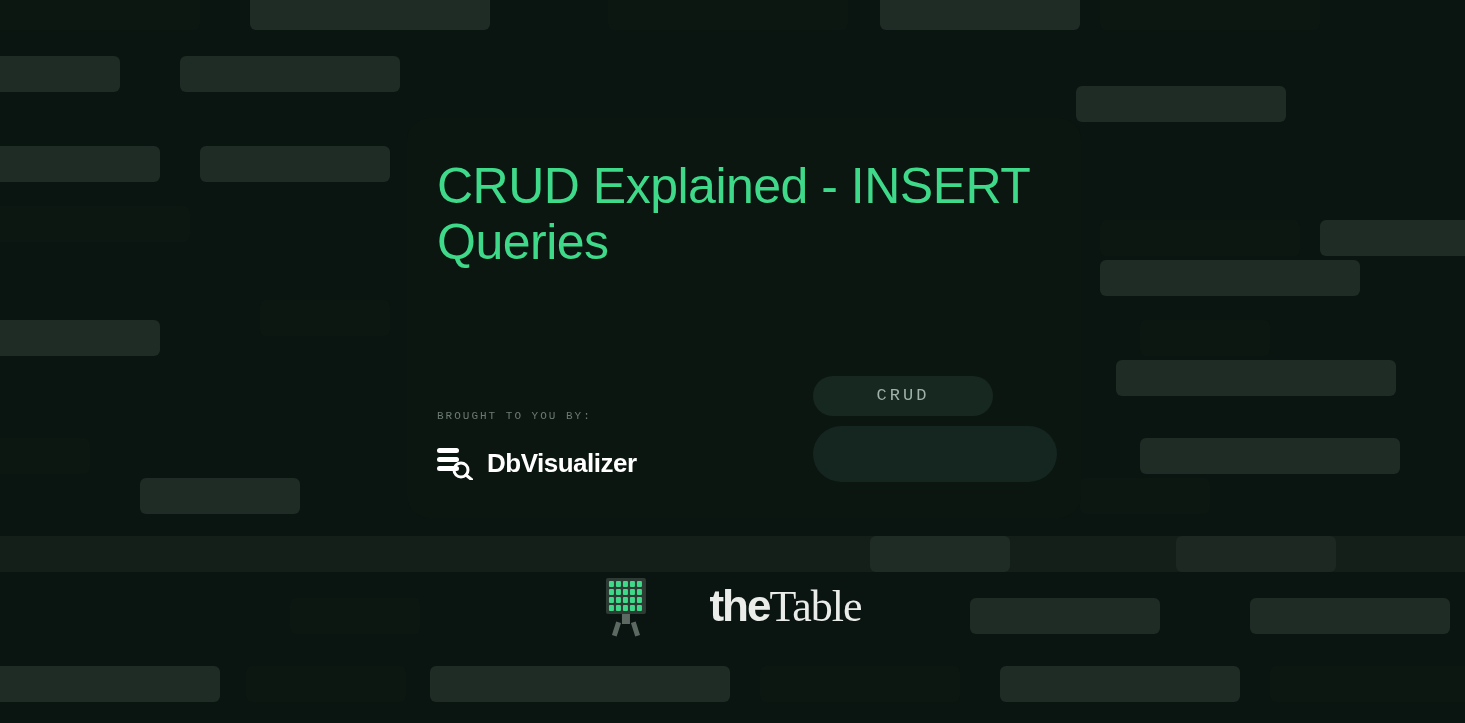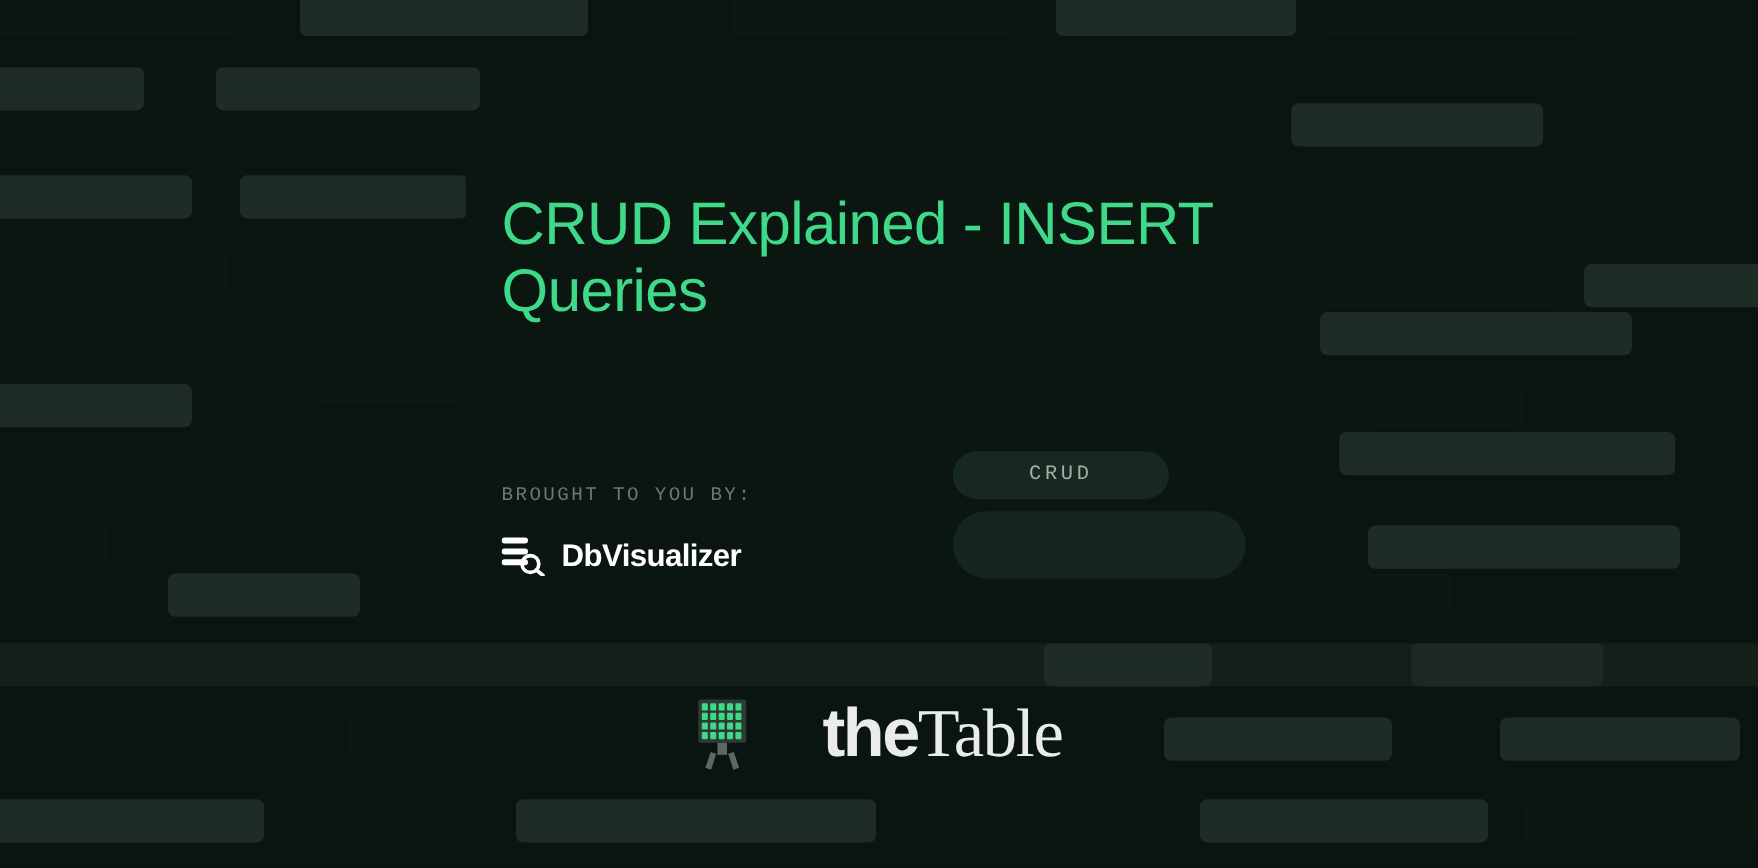--- a/index.html
+++ b/index.html
@@ -20,41 +20,41 @@
     position: absolute;
     height: 36px;
     border-radius: 6px;
     background: #1f2b25;
   }
   .brick.dk { background: #0c1712; }
 
   
   .card {
     position: absolute;
-    left: 388px;
+    left: 407px;
     top: 118px;
     width: 674px;
     height: 400px;
     background: #0b1610;
     border-radius: 22px;
     padding: 40px 30px 30px 30px;
   }
   .title {
     color: #3fd98a;
     font-size: 50px;
     line-height: 1.12;
     font-weight: 400;
     letter-spacing: -0.5px;
   }
   .brought {
     position: absolute;
     left: 30px;
     bottom: 96px;
     color: #6b7a72;
-    font-size: 16px;
+    font-size: 11px;
     letter-spacing: 2px;
     font-family: "Courier New", monospace;
   }
   .sponsor {
     position: absolute;
     left: 30px;
     bottom: 38px;
     display: flex;
     align-items: center;
     gap: 14px;
@@ -152,21 +152,21 @@
     top: 0;
     width: 5px;
     height: 14px;
     background: #5c6962;
   }
   .footer-icon .legs::before { left: 2px; transform: rotate(18deg); }
   .footer-icon .legs::after  { right: 2px; transform: rotate(-18deg); }
 
   .footer-text {
     color: #e9ece9;
-    font-size: 57px;
+    font-size: 44px;
     font-weight: 400;
     font-family: Georgia, "Times New Roman", serif;
     letter-spacing: -1px;
     margin-left: 44px;
   }
   .footer-text .the-part {
     font-weight: 700;
     font-family: -apple-system, BlinkMacSystemFont, "Segoe UI", Helvetica, Arial, sans-serif;
     letter-spacing: -2px;
   }

